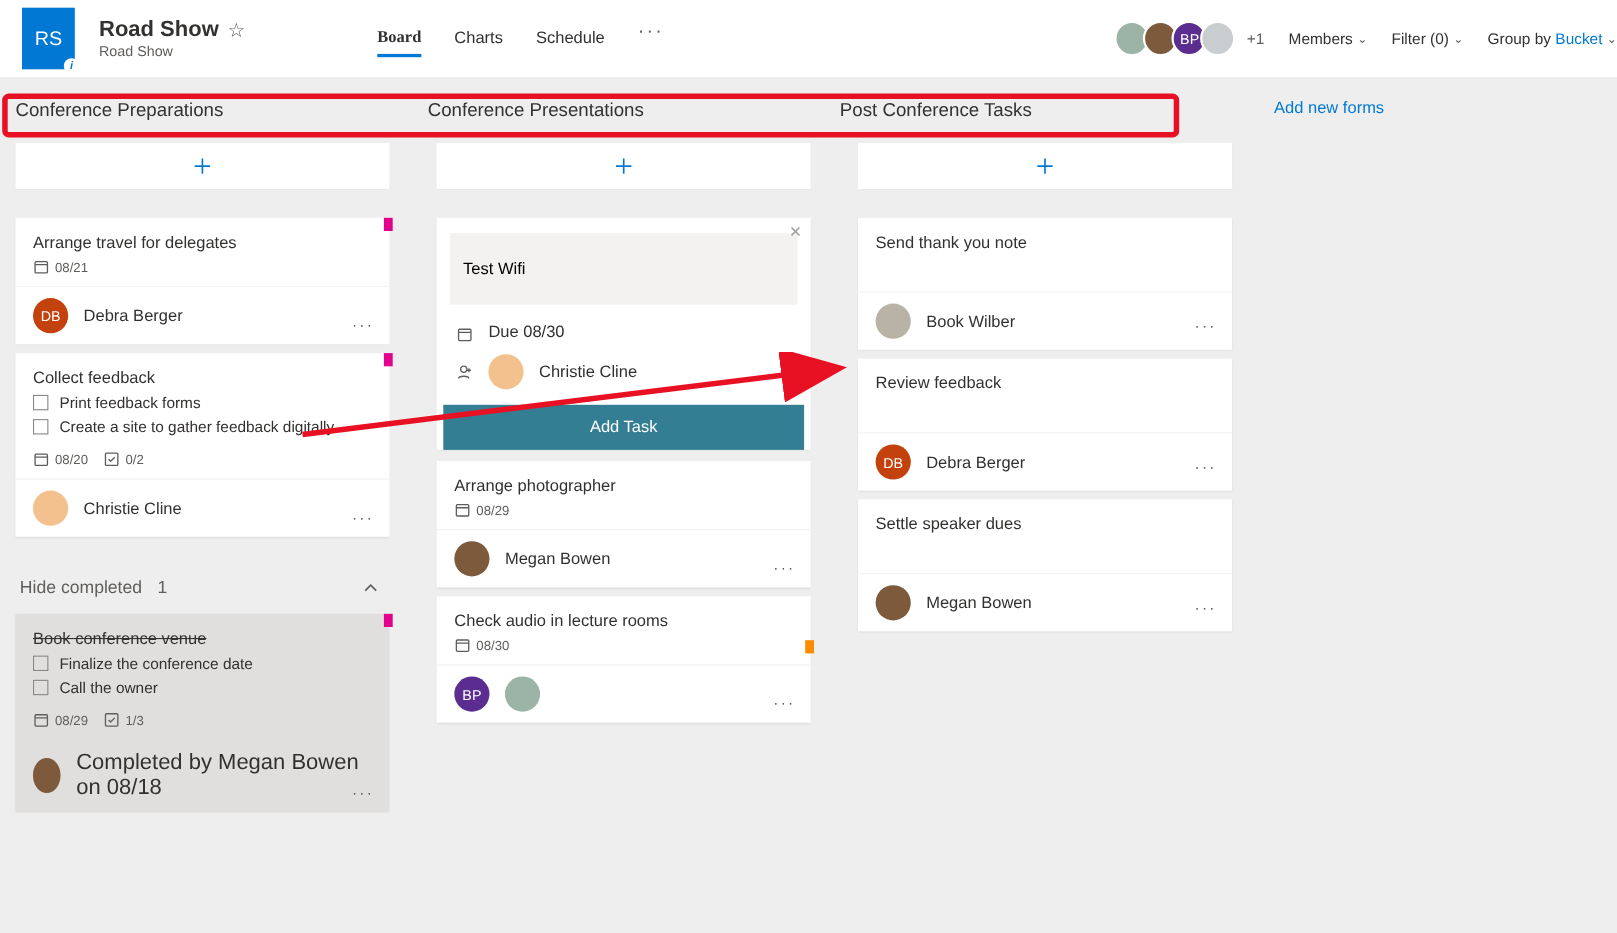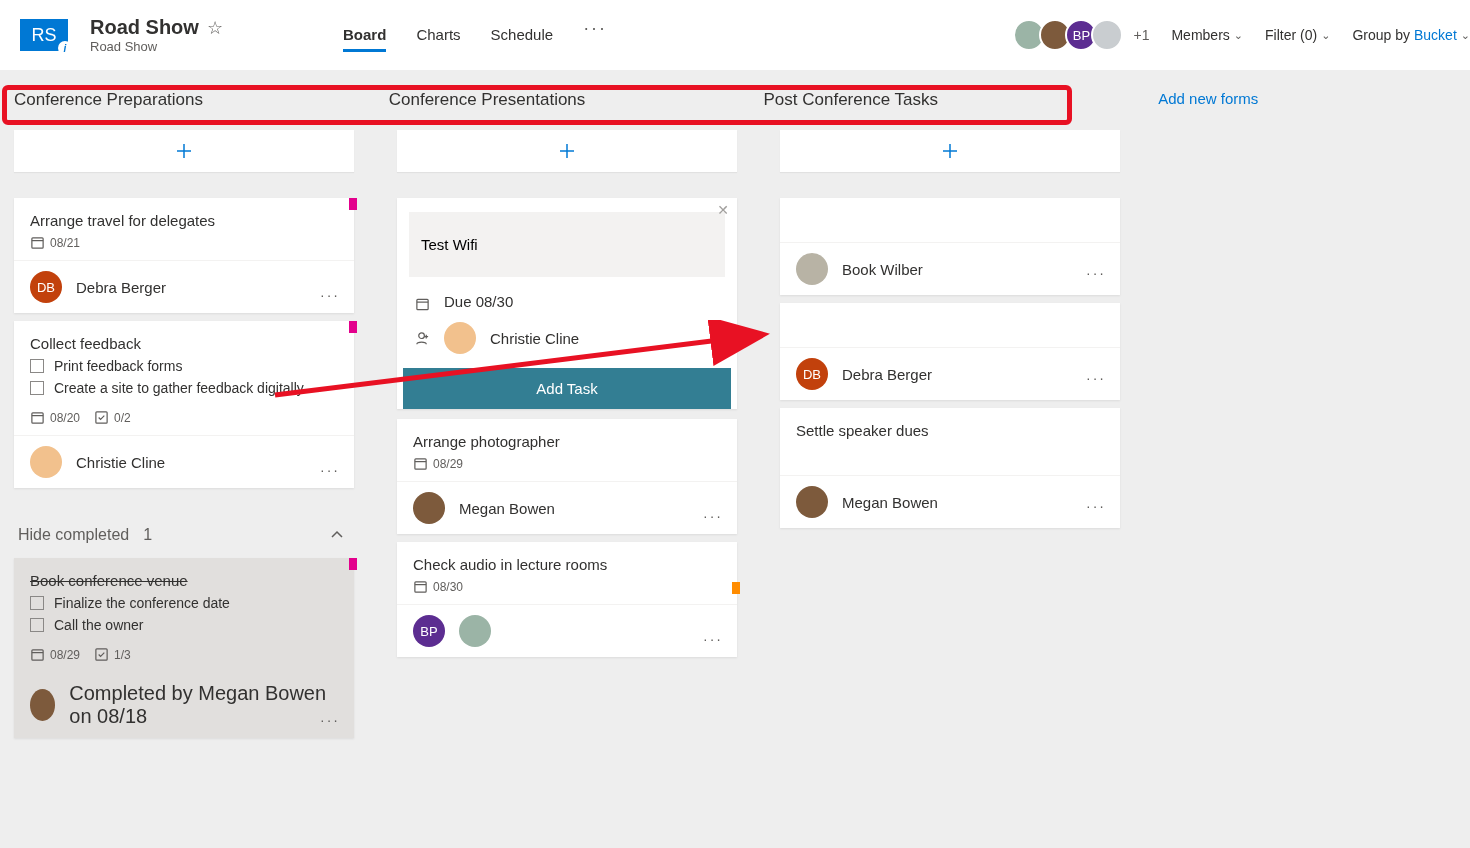--- a/index.html
+++ b/index.html
@@ -1,29 +1,29 @@
 <!DOCTYPE html>
 <html><head>
   <meta charset="utf-8">
   <style>
     * { box-sizing: border-box; margin: 0; padding: 0; }
     body { font-family: 'Segoe UI', Tahoma, sans-serif; background: #eeeeee; color: #323130; width: 1470px; height: 848px; overflow: hidden; position: relative; }
     
     .header { background: #fff; height: 70px; display: flex; align-items: center; padding: 0 20px; position: relative; }
-    .plan-badge { width: 48px; height: 32px; background: #0078d4; color: #fff; display: flex; align-items: center; justify-content: center; font-size: 18px; font-weight: 400; position: relative; }
+    .plan-badge { width: 48px; height: 56px; background: #0078d4; color: #fff; display: flex; align-items: center; justify-content: center; font-size: 18px; font-weight: 400; position: relative; }
     .plan-badge .info-dot { position: absolute; bottom: -4px; right: -4px; width: 14px; height: 14px; border-radius: 50%; background: #fff; color: #0078d4; font-size: 10px; font-style: italic; font-weight: bold; display: flex; align-items: center; justify-content: center; }
     .plan-title-block { margin-left: 22px; }
     .plan-title-row { display: flex; align-items: center; gap: 8px; }
     .plan-title { font-size: 20px; font-weight: 600; }
     .star-icon { font-size: 18px; color: #605e5c; }
     .plan-sub { font-size: 13px; color: #605e5c; }
     
     .tabs { display: flex; gap: 30px; margin-left: 120px; }
     .tab { font-size: 15px; color: #323130; padding: 8px 0 6px 0; border-bottom: 3px solid transparent; cursor: pointer; }
-    .tab.active { font-weight: 600; border-bottom-color: #0078d4; }
+    .tab.active { font-weight: 600; border-bottom-color: #0078d4; font-family: Liberation Serif, serif; }
     .tab-more { font-size: 18px; color: #605e5c; cursor: pointer; letter-spacing: 2px; }
     
     .header-right { position: absolute; right: 0px; display: flex; align-items: center; gap: 22px; }
     .member-avatars { display: flex; align-items: center; }
     .member-avatars .avatar { margin-left: -6px; border: 2px solid #fff; }
     .plus-count { font-size: 14px; color: #605e5c; margin-left: 10px; }
     .header-action { font-size: 14px; color: #323130; display: flex; align-items: center; gap: 4px; cursor: pointer; }
     .header-action .link { color: #0078d4; }
     .chev { font-size: 11px; color: #605e5c; }
     
@@ -350,31 +350,33 @@
   <div class="bucket-col">
     <div class="add-card-btn">
       <svg class="plus-svg">
           <line x1="8" y1="1" x2="8" y2="15"></line>
           <line x1="1" y1="8" x2="15" y2="8"></line>
         </svg>
     </div>
 
     <div class="task-card">
       <div class="task-body">
+        <div class="task-title">Send thank you note</div>
         <div class="card-more" style="bottom:14px;">···</div>
         <div style="height:20px;"></div>
       </div>
       <div class="task-assignee">
         <div class="avatar aw"></div>
         <div class="assignee-name">Book Wilber</div>
       </div>
     </div>
 
     <div class="task-card">
       <div class="task-body">
+        <div class="task-title">Review feedback</div>
         <div class="card-more" style="bottom:14px;">···</div>
         <div style="height:20px;"></div>
       </div>
       <div class="task-assignee">
         <div class="avatar db">DB</div>
         <div class="assignee-name">Debra Berger</div>
       </div>
     </div>
 
     <div class="task-card">

